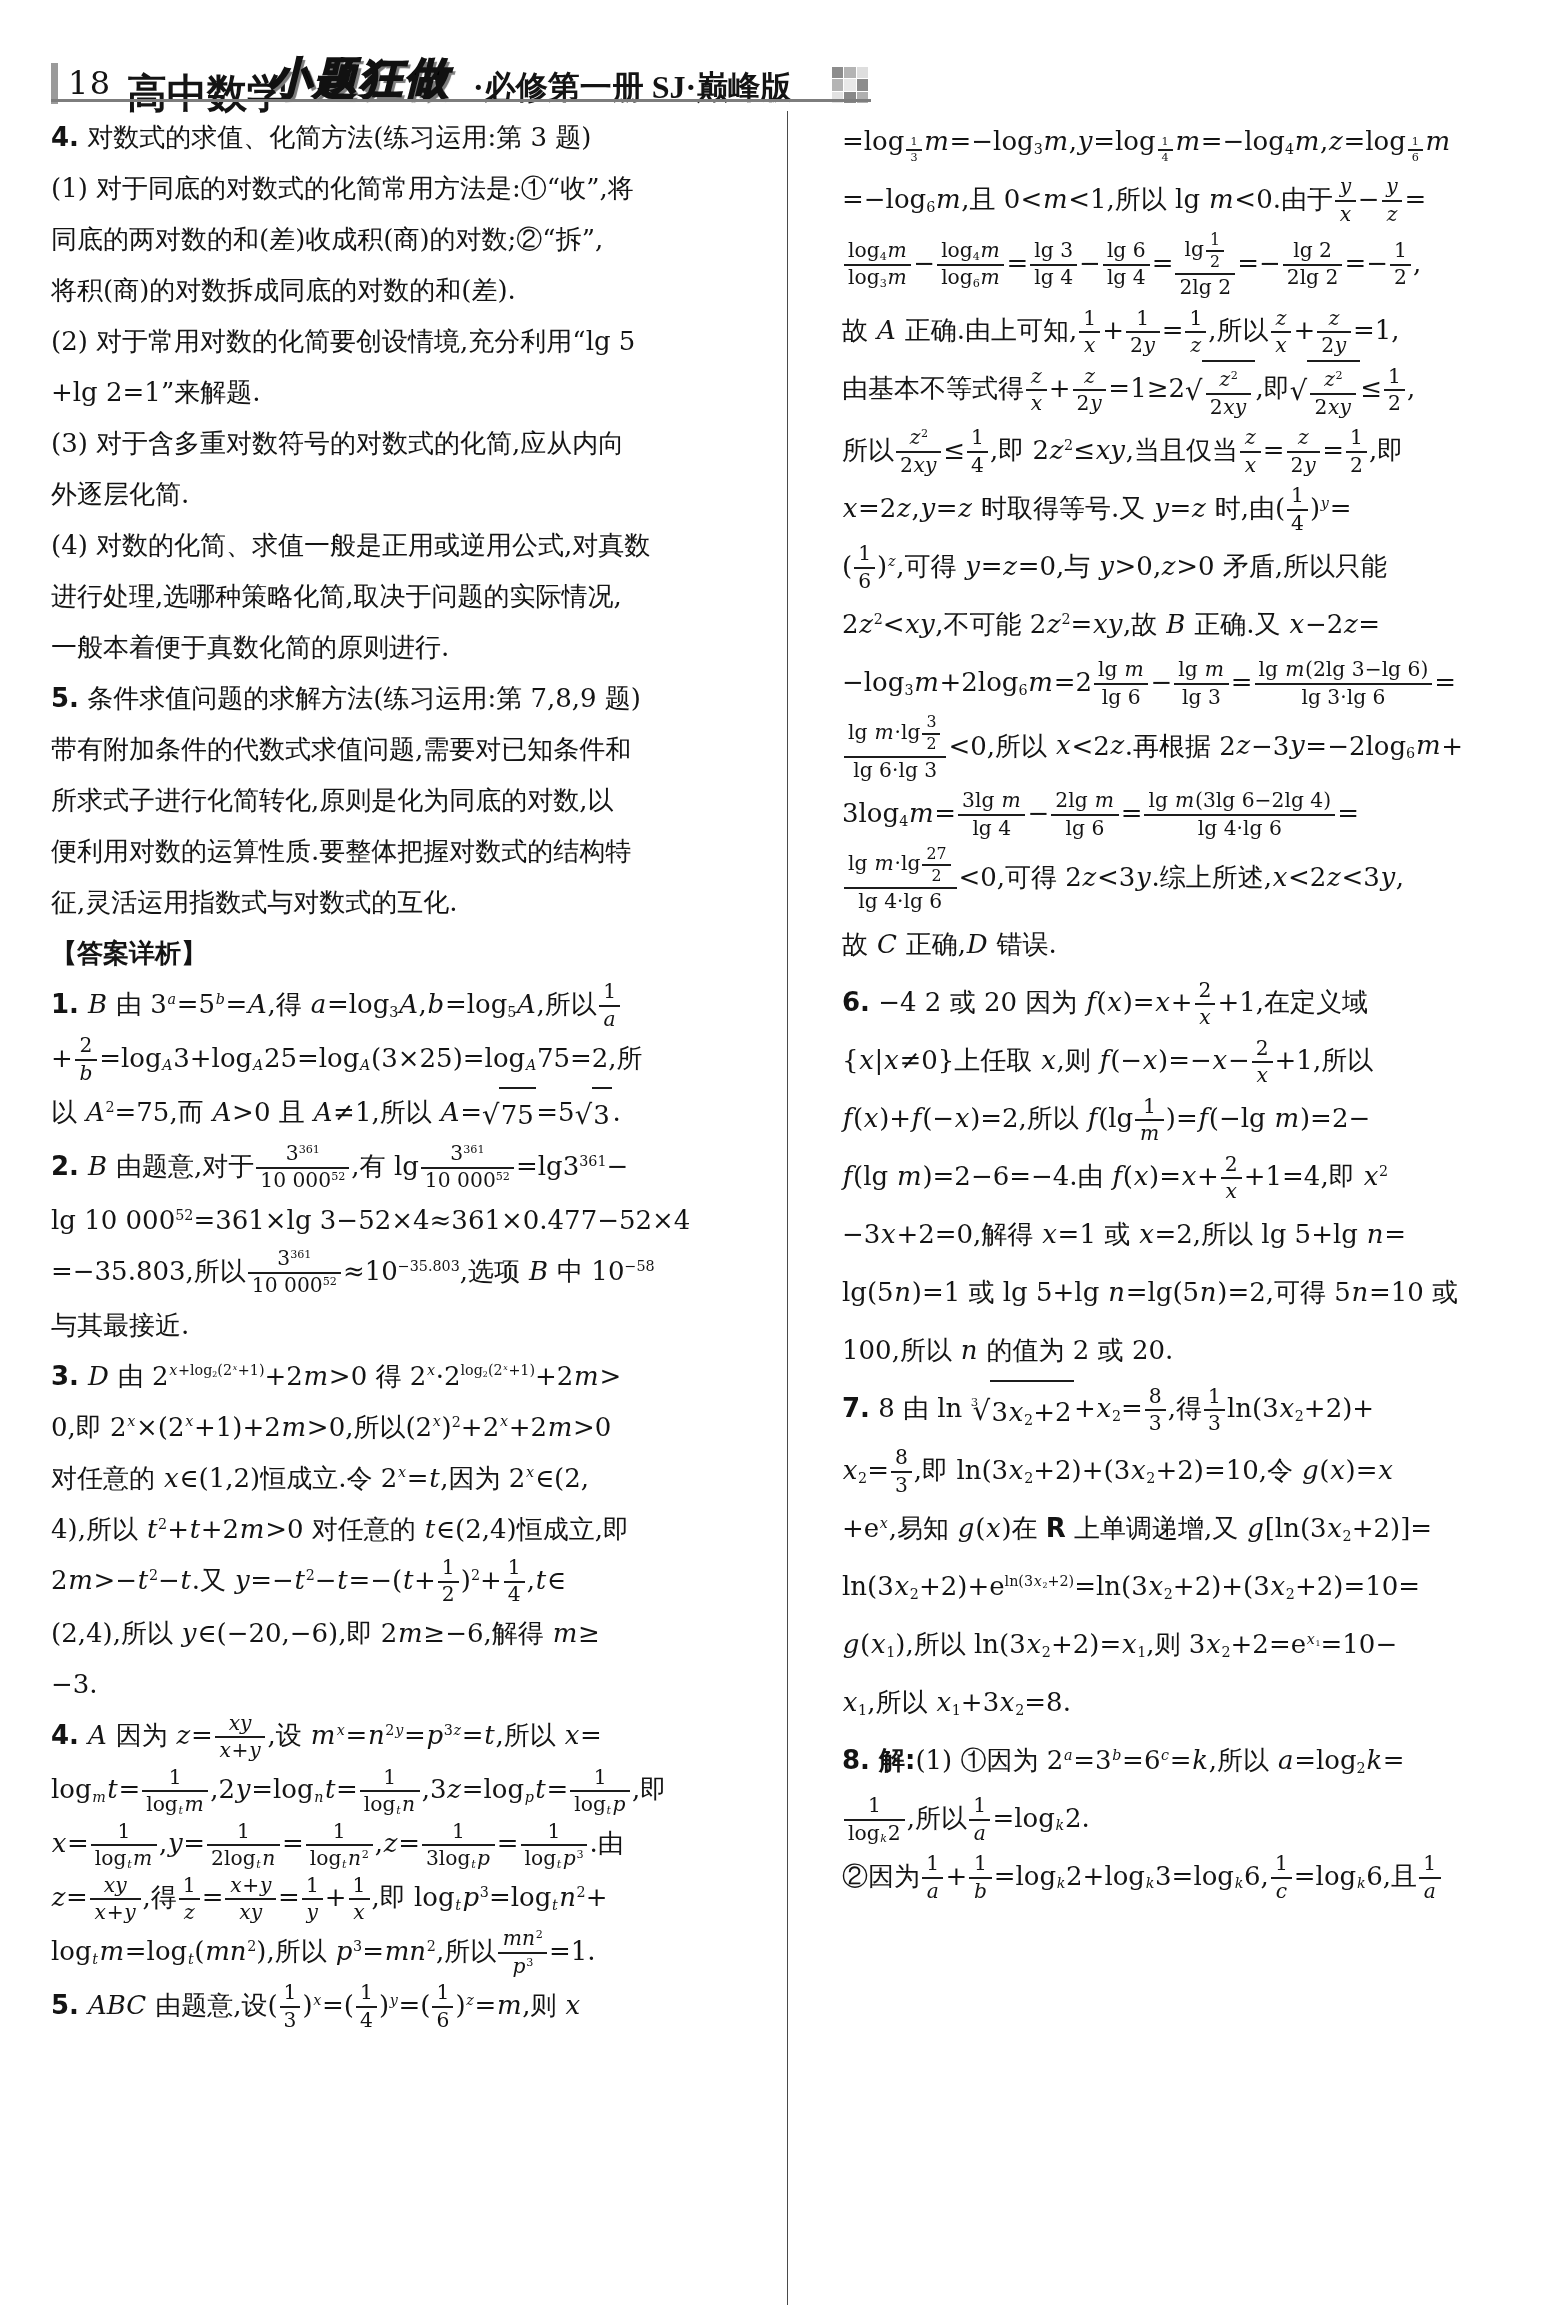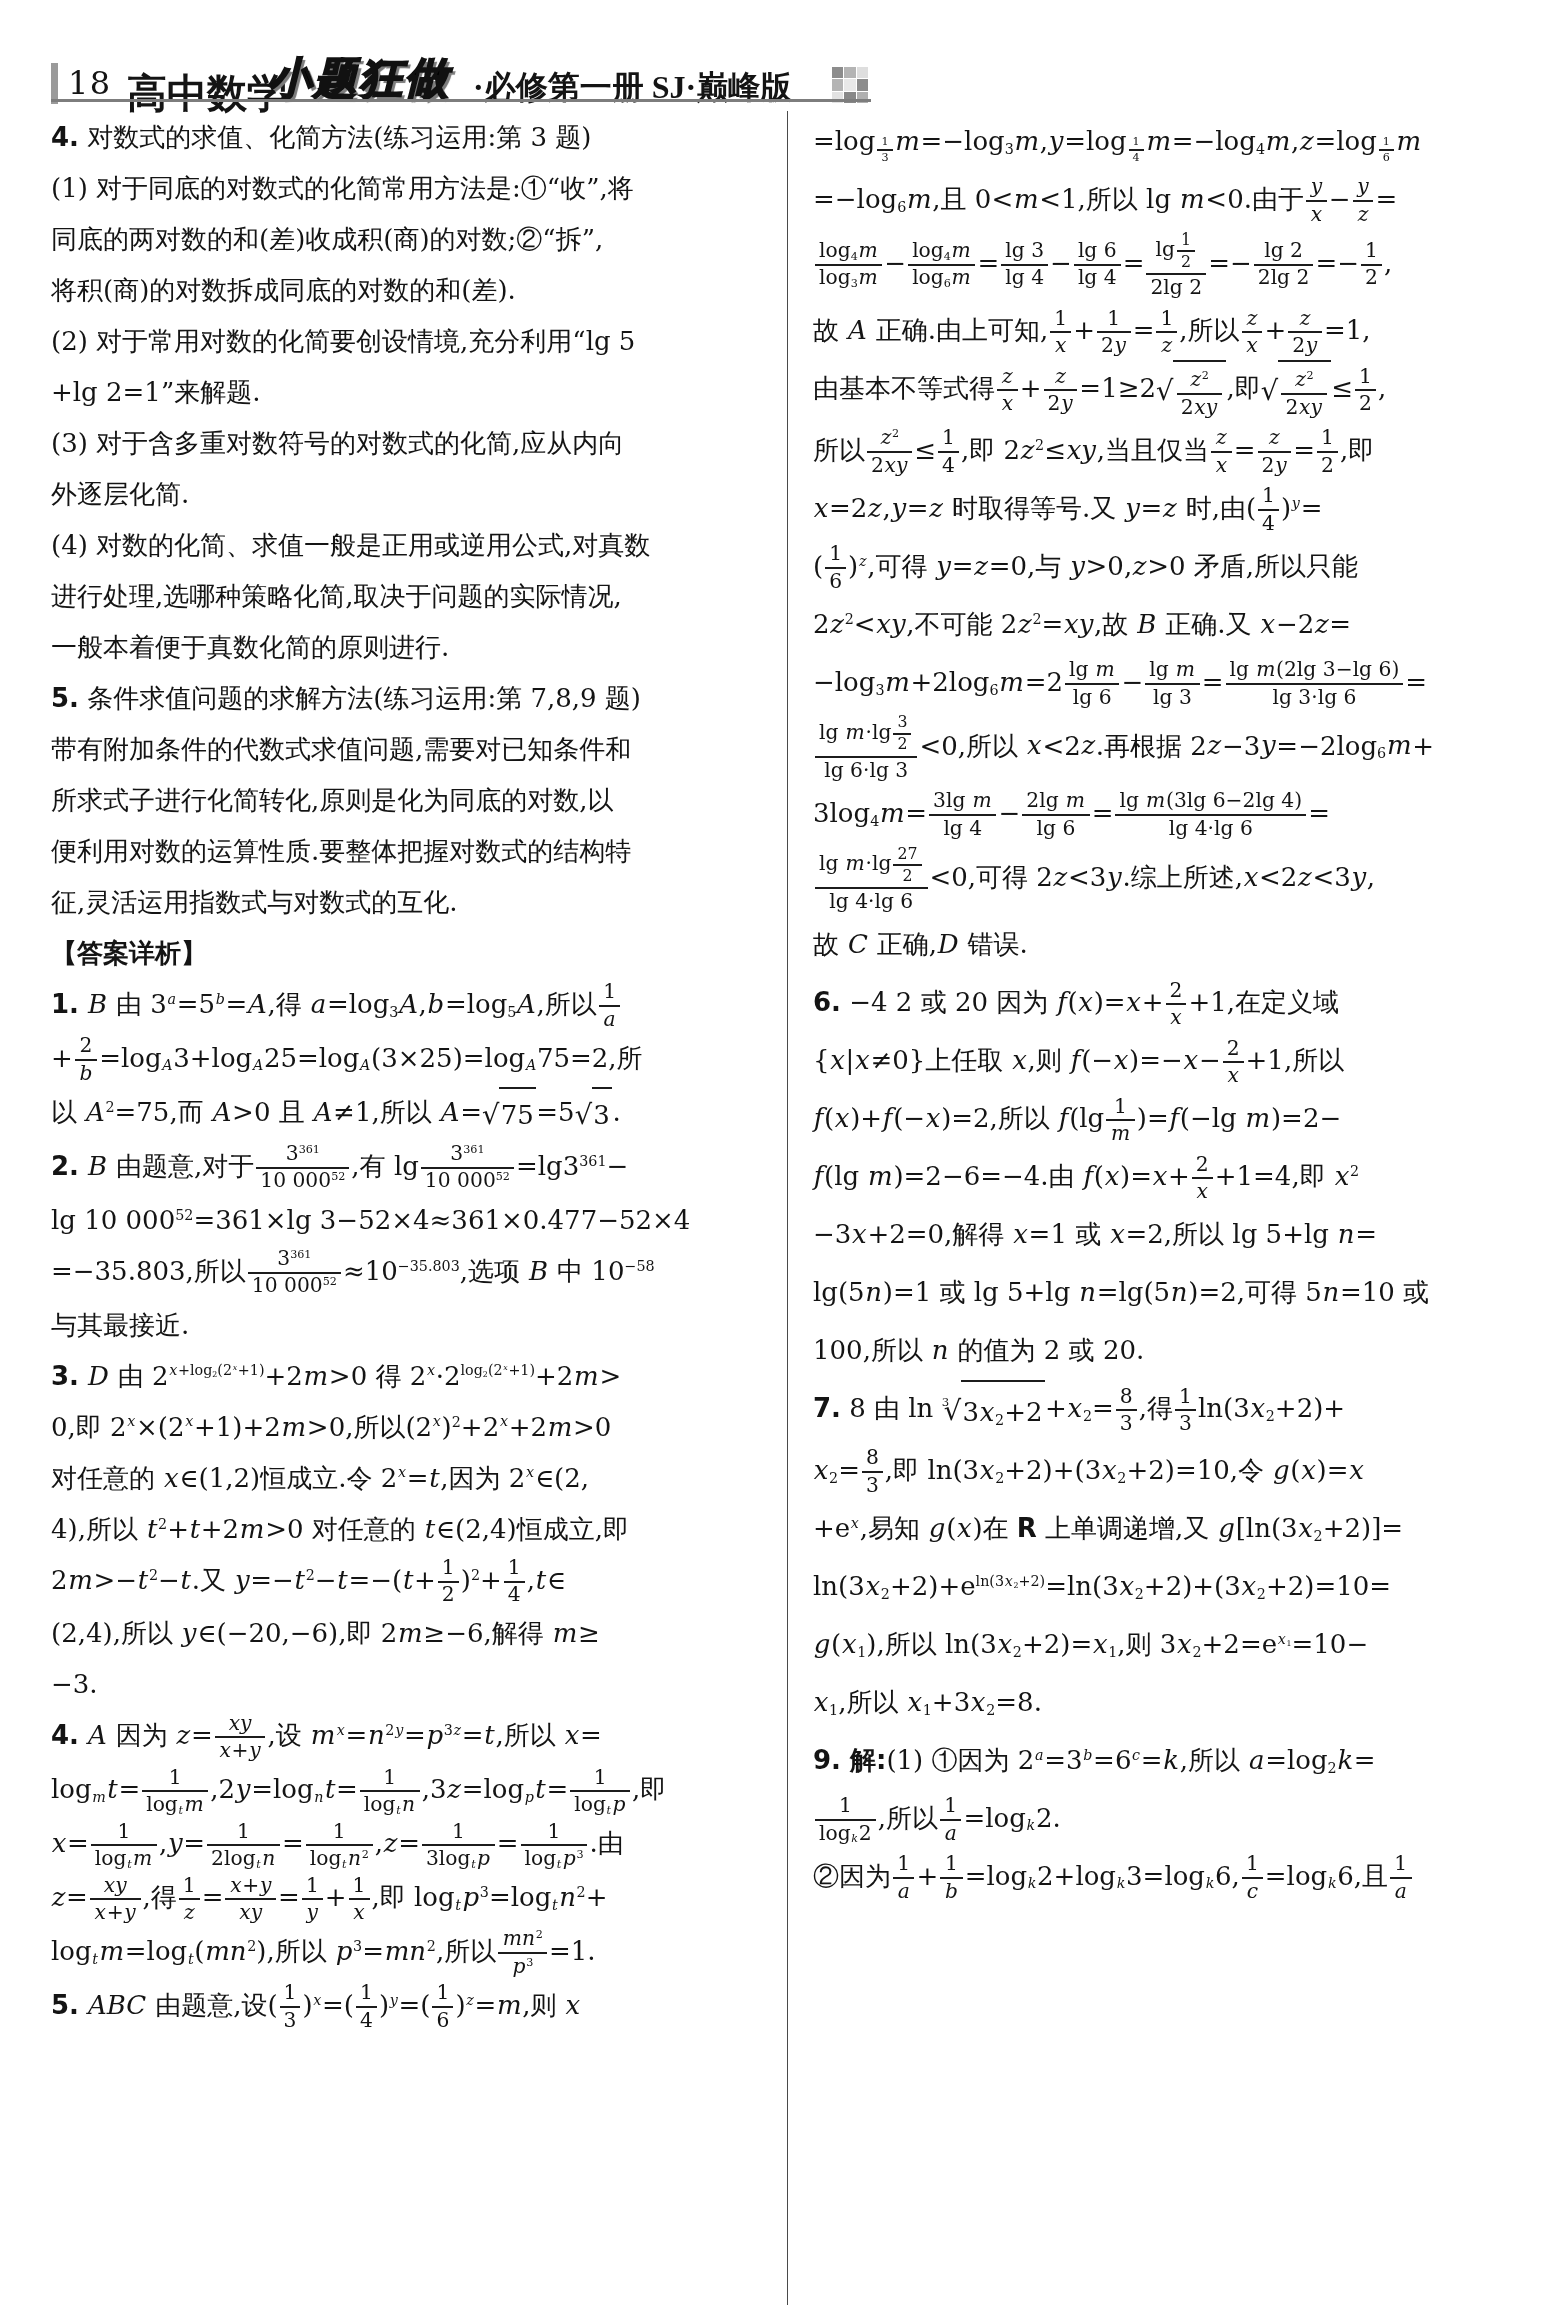--- a/index.html
+++ b/index.html
@@ -17,21 +17,21 @@
   .hsuffix{position:absolute;left:422px;top:20px;font-size:32px;font-weight:bold;
            font-family:Liberation Serif, serif;}
   .logo-grid{position:absolute;left:781px;top:21px;display:grid;
              grid-template-columns:repeat(3,11.2px);grid-auto-rows:11.2px;gap:1.3px;}
   .logo-grid .sq{display:block;width:11.2px;height:11.2px;}
   .header-rule{position:absolute;top:99px;left:51px;width:820px;height:2.6px;background:#7d7d7d;}
   
   .divider{position:absolute;left:787px;top:111px;height:2194px;width:1.3px;background:#4a4a4a;}
   .col{position:absolute;top:112px;}
   .col-left{left:51px;width:727px;font-size:26px;line-height:51px;}
-  .col-right{left:813px;width:713px;font-size:26px;line-height:58px;}
+  .col-right{left:842px;width:713px;font-size:26px;line-height:58px;}
   .ln{white-space:nowrap;}
   i{font-style:italic;padding:0 0.7px;}
   b{font-weight:bold;font-family:"DejaVu Sans","Liberation Sans",sans-serif;}
   sup{font-size:.55em;vertical-align:.65em;line-height:0;}
   sub{font-size:.55em;vertical-align:-.25em;line-height:0;}
   
   .fr{display:inline-block;vertical-align:middle;text-align:center;font-size:.78em;
       line-height:1.18;margin:1.3px 2px;}
   .fr>.nu{display:block;padding:0 4px 0.7px 4px;border-bottom:2px solid #1c1c1c;}
   .fr>.de{display:block;padding:0.7px 4px 0 4px;}
@@ -125,18 +125,18 @@
       <div class="ln"><i>f</i>(lg <i>m</i>)=2−6=−4.由 <i>f</i>(<i>x</i>)=<i>x</i>+<span class="fr"><span class="nu">2</span><span class="de"><i>x</i></span></span>+1=4,即 <i>x</i><sup>2</sup></div>
       <div class="ln">−3<i>x</i>+2=0,解得 <i>x</i>=1 或 <i>x</i>=2,所以 lg 5+lg <i>n</i>=</div>
       <div class="ln">lg(5<i>n</i>)=1 或 lg 5+lg <i>n</i>=lg(5<i>n</i>)=2,可得 5<i>n</i>=10 或</div>
       <div class="ln">100,所以 <i>n</i> 的值为 2 或 20.</div>
       <div class="ln"><b>7.</b> 8 由 ln <span class="rt"><sup class="ri">3</sup><span class="rs">√</span><span class="rb">3<i>x</i><sub>2</sub>+2</span></span>+<i>x</i><sub>2</sub>=<span class="fr"><span class="nu">8</span><span class="de">3</span></span>,得<span class="fr"><span class="nu">1</span><span class="de">3</span></span>ln(3<i>x</i><sub>2</sub>+2)+</div>
       <div class="ln"><i>x</i><sub>2</sub>=<span class="fr"><span class="nu">8</span><span class="de">3</span></span>,即 ln(3<i>x</i><sub>2</sub>+2)+(3<i>x</i><sub>2</sub>+2)=10,令 <i>g</i>(<i>x</i>)=<i>x</i></div>
       <div class="ln">+e<sup><i>x</i></sup>,易知 <i>g</i>(<i>x</i>)在 <b>R</b> 上单调递增,又 <i>g</i>[ln(3<i>x</i><sub>2</sub>+2)]=</div>
       <div class="ln">ln(3<i>x</i><sub>2</sub>+2)+e<sup>ln(3<i>x</i><sub>2</sub>+2)</sup>=ln(3<i>x</i><sub>2</sub>+2)+(3<i>x</i><sub>2</sub>+2)=10=</div>
       <div class="ln"><i>g</i>(<i>x</i><sub>1</sub>),所以 ln(3<i>x</i><sub>2</sub>+2)=<i>x</i><sub>1</sub>,则 3<i>x</i><sub>2</sub>+2=e<sup><i>x</i><sub>1</sub></sup>=10−</div>
       <div class="ln"><i>x</i><sub>1</sub>,所以 <i>x</i><sub>1</sub>+3<i>x</i><sub>2</sub>=8.</div>
-      <div class="ln"><b>9. 解:</b>(1) ①因为 2<sup><i>a</i></sup>=3<sup><i>b</i></sup>=6<sup><i>c</i></sup>=<i>k</i>,所以 <i>a</i>=log<sub>2</sub><i>k</i>=</div>
+      <div class="ln"><b>8. 解:</b>(1) ①因为 2<sup><i>a</i></sup>=3<sup><i>b</i></sup>=6<sup><i>c</i></sup>=<i>k</i>,所以 <i>a</i>=log<sub>2</sub><i>k</i>=</div>
       <div class="ln"><span class="fr"><span class="nu">1</span><span class="de">log<sub><i>k</i></sub>2</span></span>,所以<span class="fr"><span class="nu">1</span><span class="de"><i>a</i></span></span>=log<sub><i>k</i></sub>2.</div>
       <div class="ln">②因为<span class="fr"><span class="nu">1</span><span class="de"><i>a</i></span></span>+<span class="fr"><span class="nu">1</span><span class="de"><i>b</i></span></span>=log<sub><i>k</i></sub>2+log<sub><i>k</i></sub>3=log<sub><i>k</i></sub>6,<span class="fr"><span class="nu">1</span><span class="de"><i>c</i></span></span>=log<sub><i>k</i></sub>6,且<span class="fr"><span class="nu">1</span><span class="de"><i>a</i></span></span></div>
     </div>
 </div>
 
 
 </body></html>

